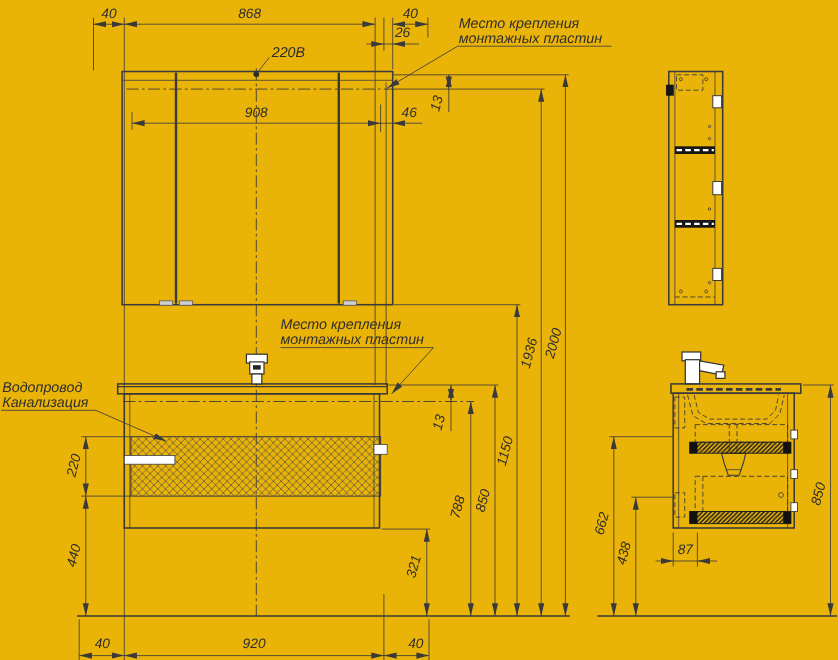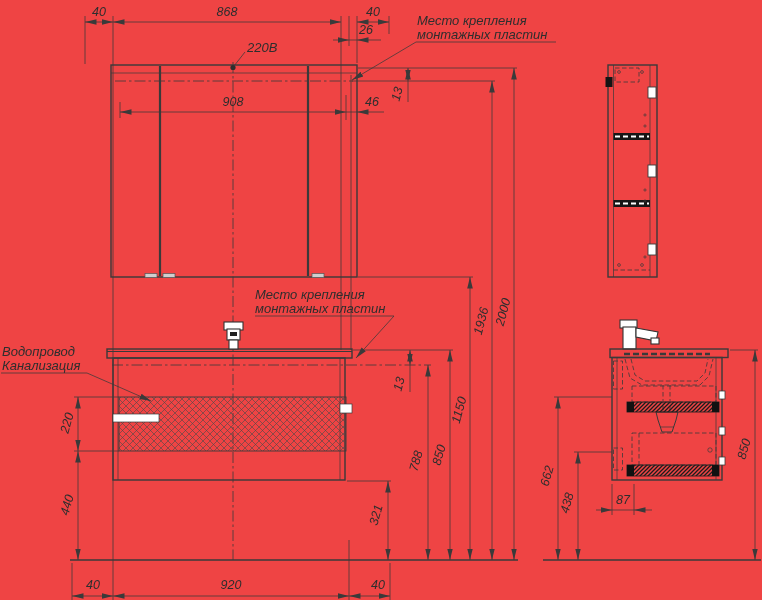--- a/index.html
+++ b/index.html
@@ -1,16 +1,16 @@
 <!DOCTYPE html>
 <html><head>
 <meta charset="utf-8">
 <style>
   html,body{margin:0;padding:0;background:#ffffff;}
-  .page{width:762px;height:600px;position:relative;background:#ef4444;overflow:hidden;}
+  .page{width:762px;height:600px;position:relative;background:#eab308;overflow:hidden;}
   svg{display:block;}
   
   .s  {stroke:#3a3a3a;fill:none;stroke-width:1.4;}       
   .s1 {stroke:#3a3a3a;fill:none;stroke-width:1;}
   .s07{stroke:#3a3a3a;fill:none;stroke-width:.7;}
   .dr {stroke:#3a3a3a;fill:none;stroke-width:2.2;}       
   .d  {stroke:#3a3a3a;fill:none;stroke-width:.75;}       
   .cl {stroke:#3a3a3a;fill:none;stroke-width:.8;stroke-dasharray:11 3 2.5 3;} 
   .dsh{stroke:#3a3a3a;fill:none;stroke-width:.8;stroke-dasharray:4.5 2.5;}    
   .fl {stroke:#3a3a3a;fill:none;stroke-width:1.3;}       

